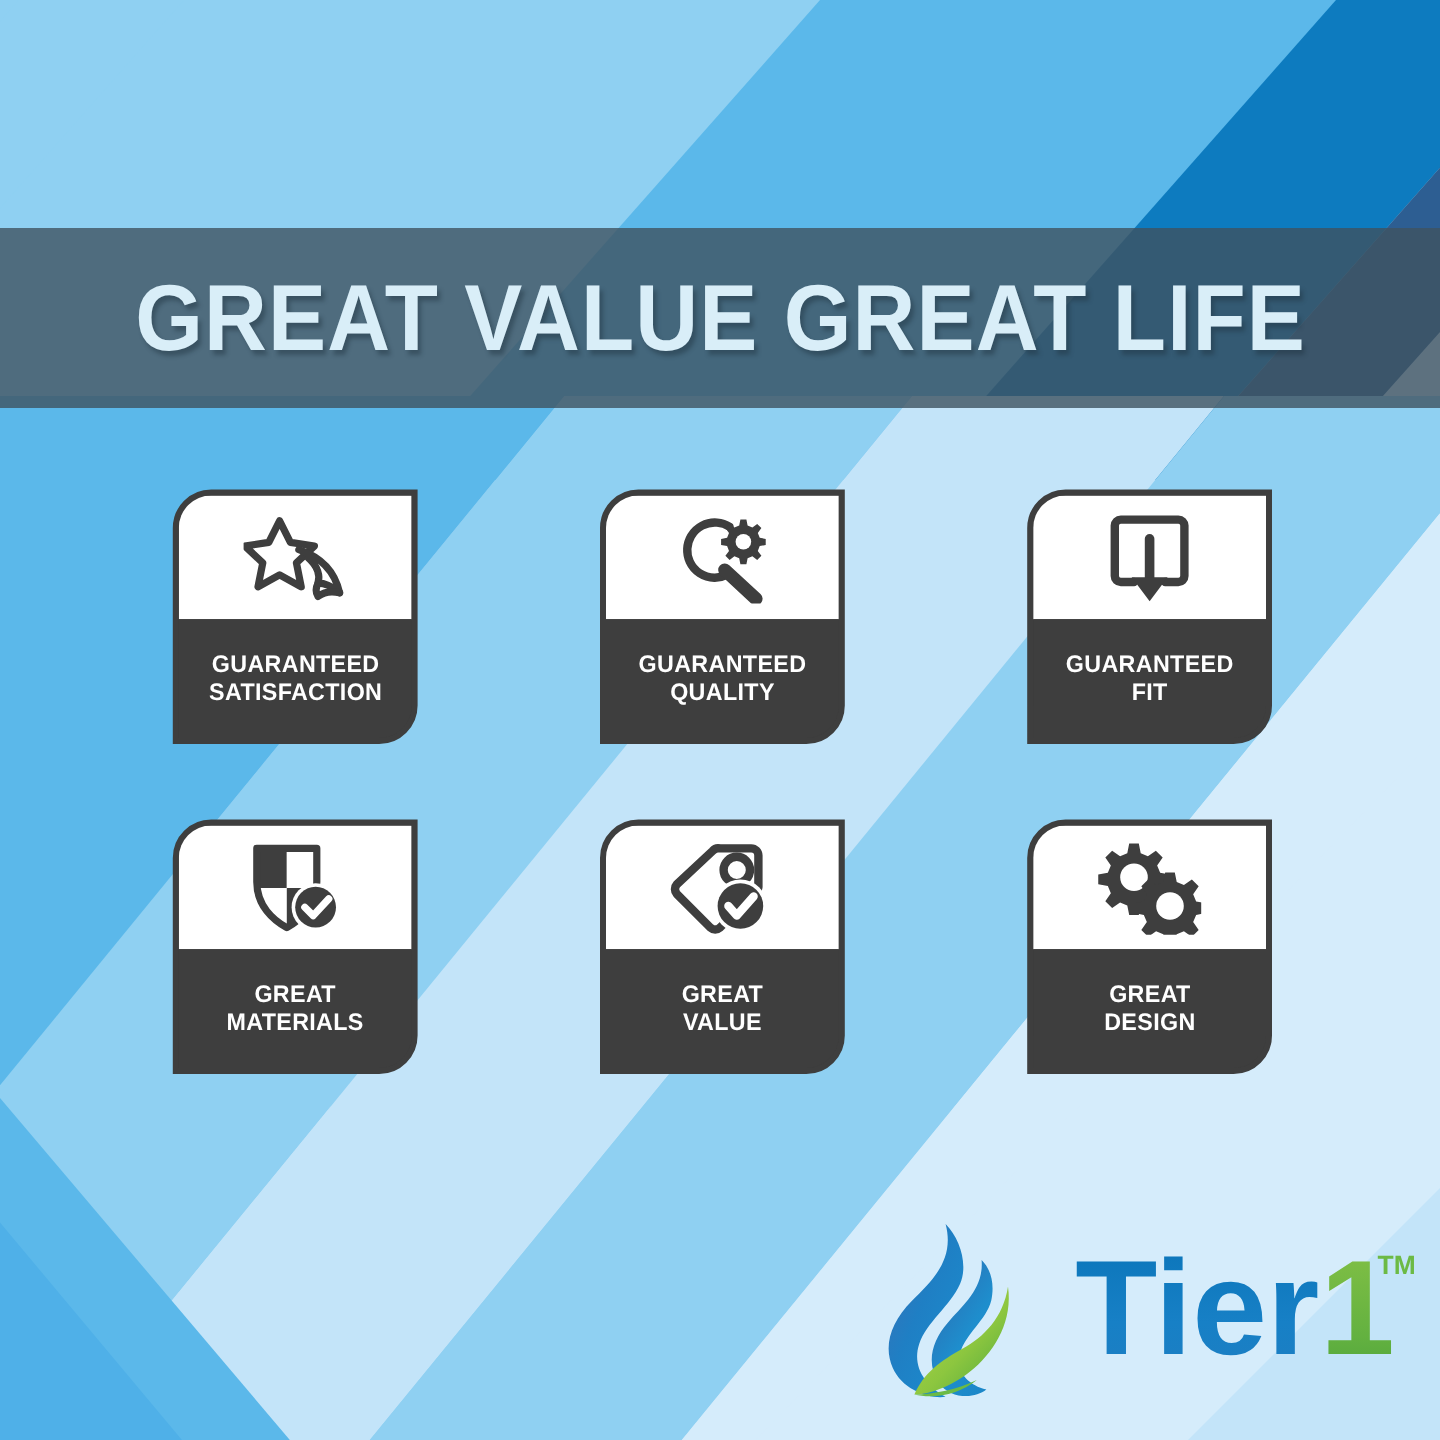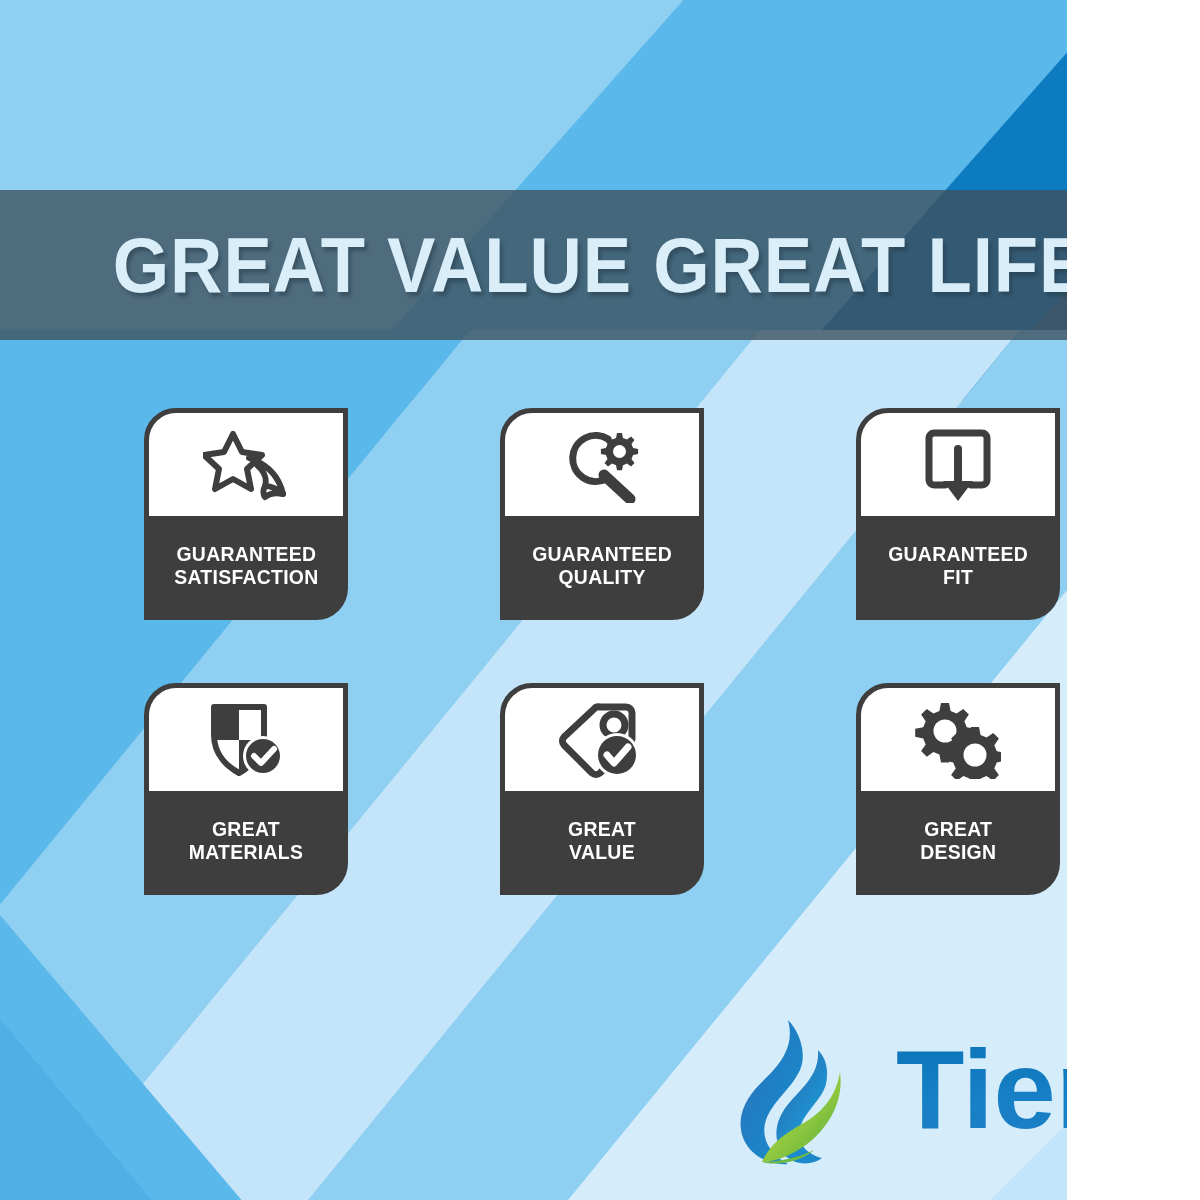--- a/index.html
+++ b/index.html
@@ -2,21 +2,21 @@
 <html><head>
 <meta charset="utf-8">
 <style>
   html, body {
     margin: 0;
     padding: 0;
     background: #ffffff;
   }
   #canvas {
     position: relative;
-    width: 1067px;
+    width: 1200px;
     height: 1200px;
     overflow: hidden;
     font-family: "Liberation Sans", sans-serif;
     background: #3b82f6;
   }
 
   
   #bg-stripes {
     position: absolute;
     inset: 0;

